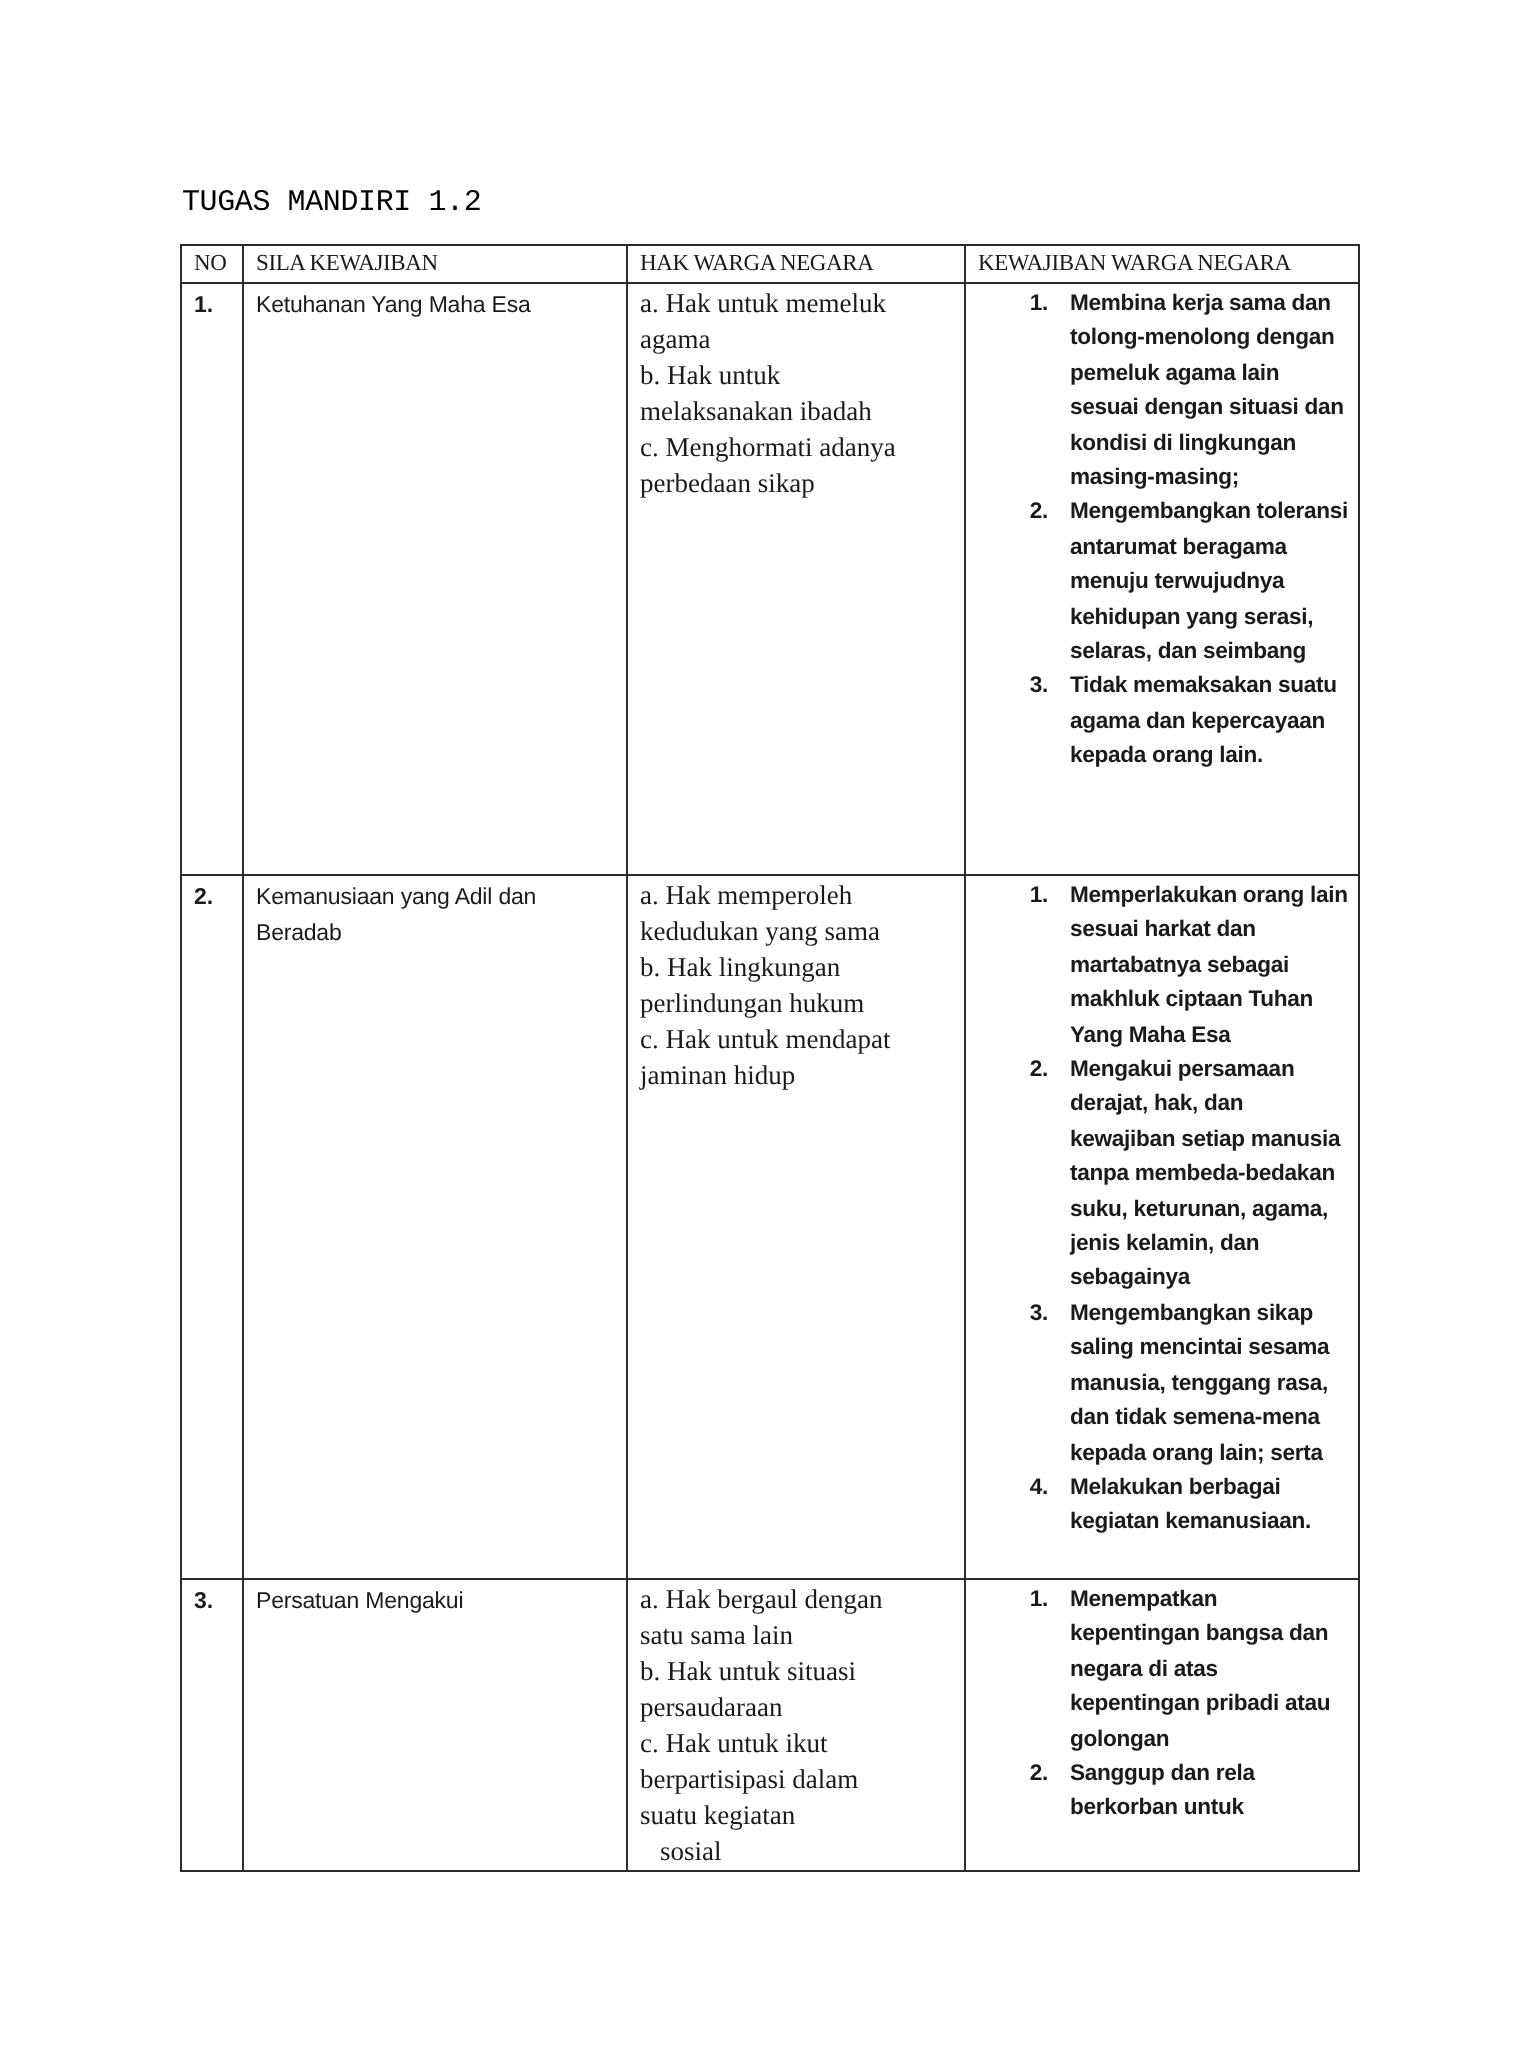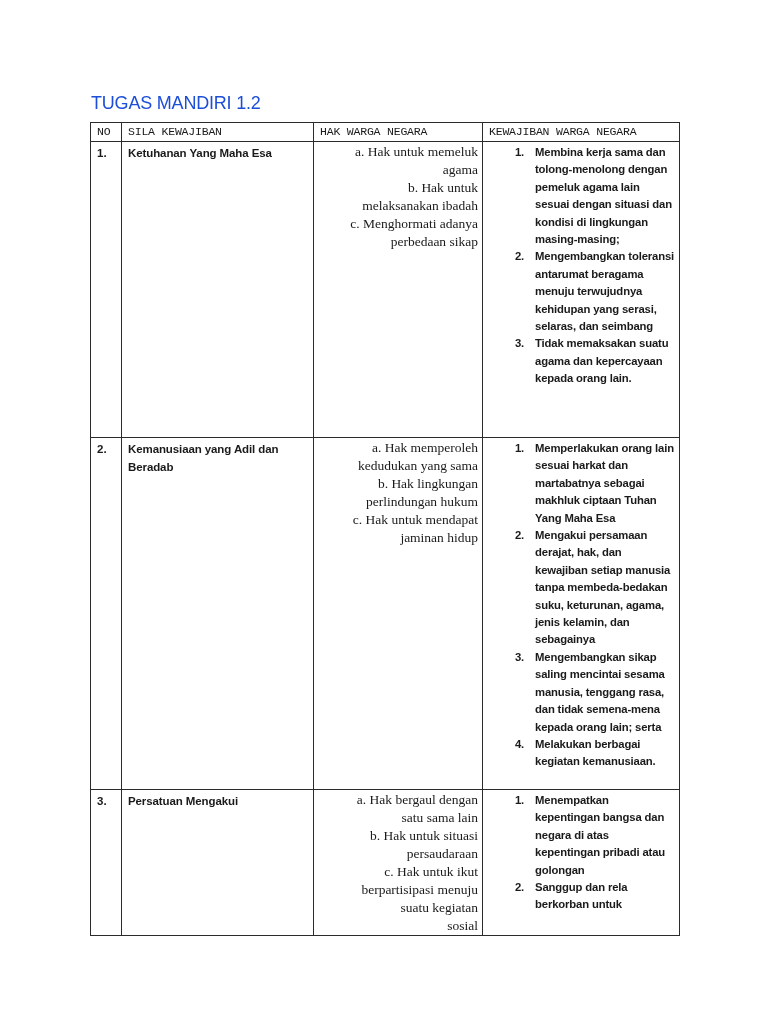--- a/index.html
+++ b/index.html
@@ -1,55 +1,55 @@
 <!DOCTYPE html>
 <html><head>
   <meta charset="utf-8">
   <style>
     html, body { margin: 0; padding: 0; background: #ffffff; }
     body { width: 768px; height: 1024px; position: relative; overflow: hidden; }
     .page-title {
       position: absolute; left: 91px; top: 93px;
-      font-family: Liberation Sans, sans-serif; font-size: 18px; color: #1d4ed8;
+      font-family: Liberation Mono, monospace; font-size: 15px; color: #000000;
       letter-spacing: -0.2px;
     }
     table.main {
       position: absolute; left: 90px; top: 122px;
       width: 589px;
       border-collapse: collapse;
       table-layout: fixed;
       color: #1a1a1a;
     }
     table.main td, table.main th {
       border: 1.3px solid #2b2b2b;
       vertical-align: top;
       padding: 0;
     }
     col.c-no { width: 31px; }
     col.c-sila { width: 192px; }
     col.c-hak { width: 169px; }
     col.c-kew { width: 197px; }
     th {
-      font-family: Liberation Mono, monospace; font-weight: normal;
+      font-family: Liberation Serif, serif; font-weight: normal;
       font-size: 11.5px; text-align: left; height: 18px; line-height: 18px;
       padding-left: 6px !important; letter-spacing: -0.2px;
     }
     .cell-no {
       font-family: "Liberation Sans", sans-serif; font-weight: bold; font-size: 11.5px;
       padding: 3px 0 0 6px !important; line-height: 17px;
     }
     .cell-sila {
-      font-family: "Liberation Sans", sans-serif; font-weight: bold; font-size: 11.5px;
+      font-family: "Liberation Sans", sans-serif; font-weight: normal; font-size: 11.5px;
       padding: 3px 6px 0 6px !important; line-height: 17.5px; letter-spacing: -0.1px;
     }
     .cell-hak {
       font-family: "Liberation Serif", serif; font-size: 13.5px;
       padding: 1px 4px 0 6px !important; line-height: 18px;
     }
-    .hak-line { display: block; text-align: right; }
+    .hak-line { display: block; }
     .hak-line.indent { padding-left: 10px; }
     .cell-kew {
       font-family: "Liberation Sans", sans-serif; font-weight: bold; font-size: 11.3px;
       padding: 2px 4px 0 0 !important; line-height: 17.4px; letter-spacing: -0.15px;
     }
     .kew-item { display: flex; }
     .kew-num { width: 52px; text-align: right; padding-right: 11px; box-sizing: border-box; flex: none; }
     .kew-text { flex: 1; }
     tr.r1 td { height: 292px; }
     tr.r2 td { height: 348px; }
@@ -137,21 +137,21 @@
 
     <tr class="r3">
       <td class="cell-no">3.</td>
       <td class="cell-sila">Persatuan Mengakui</td>
       <td class="cell-hak">
         <span class="hak-line">a. Hak bergaul dengan</span>
         <span class="hak-line">satu sama lain</span>
         <span class="hak-line">b. Hak untuk situasi</span>
         <span class="hak-line">persaudaraan</span>
         <span class="hak-line">c. Hak untuk ikut</span>
-        <span class="hak-line">berpartisipasi menuju</span>
+        <span class="hak-line">berpartisipasi dalam</span>
         <span class="hak-line">suatu kegiatan</span>
         <span class="hak-line indent">sosial</span>
       </td>
       <td class="cell-kew">
         <div class="kew-item">
           <span class="kew-num">1.</span>
           <span class="kew-text">Menempatkan kepentingan bangsa dan negara di atas kepentingan pribadi atau golongan</span>
         </div>
         <div class="kew-item">
           <span class="kew-num">2.</span>

